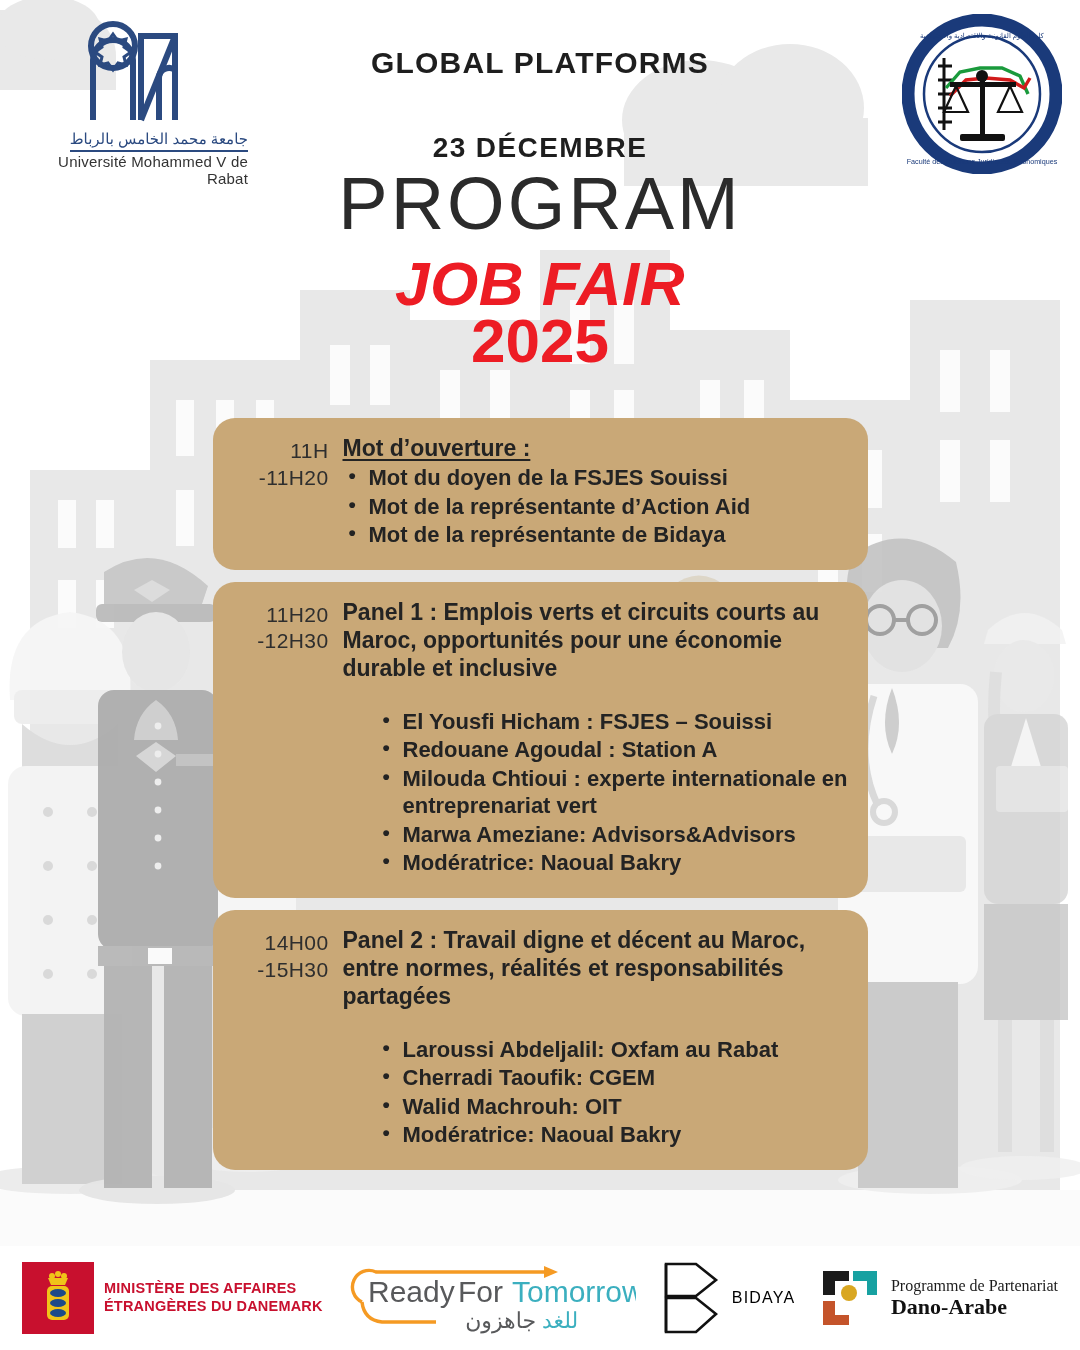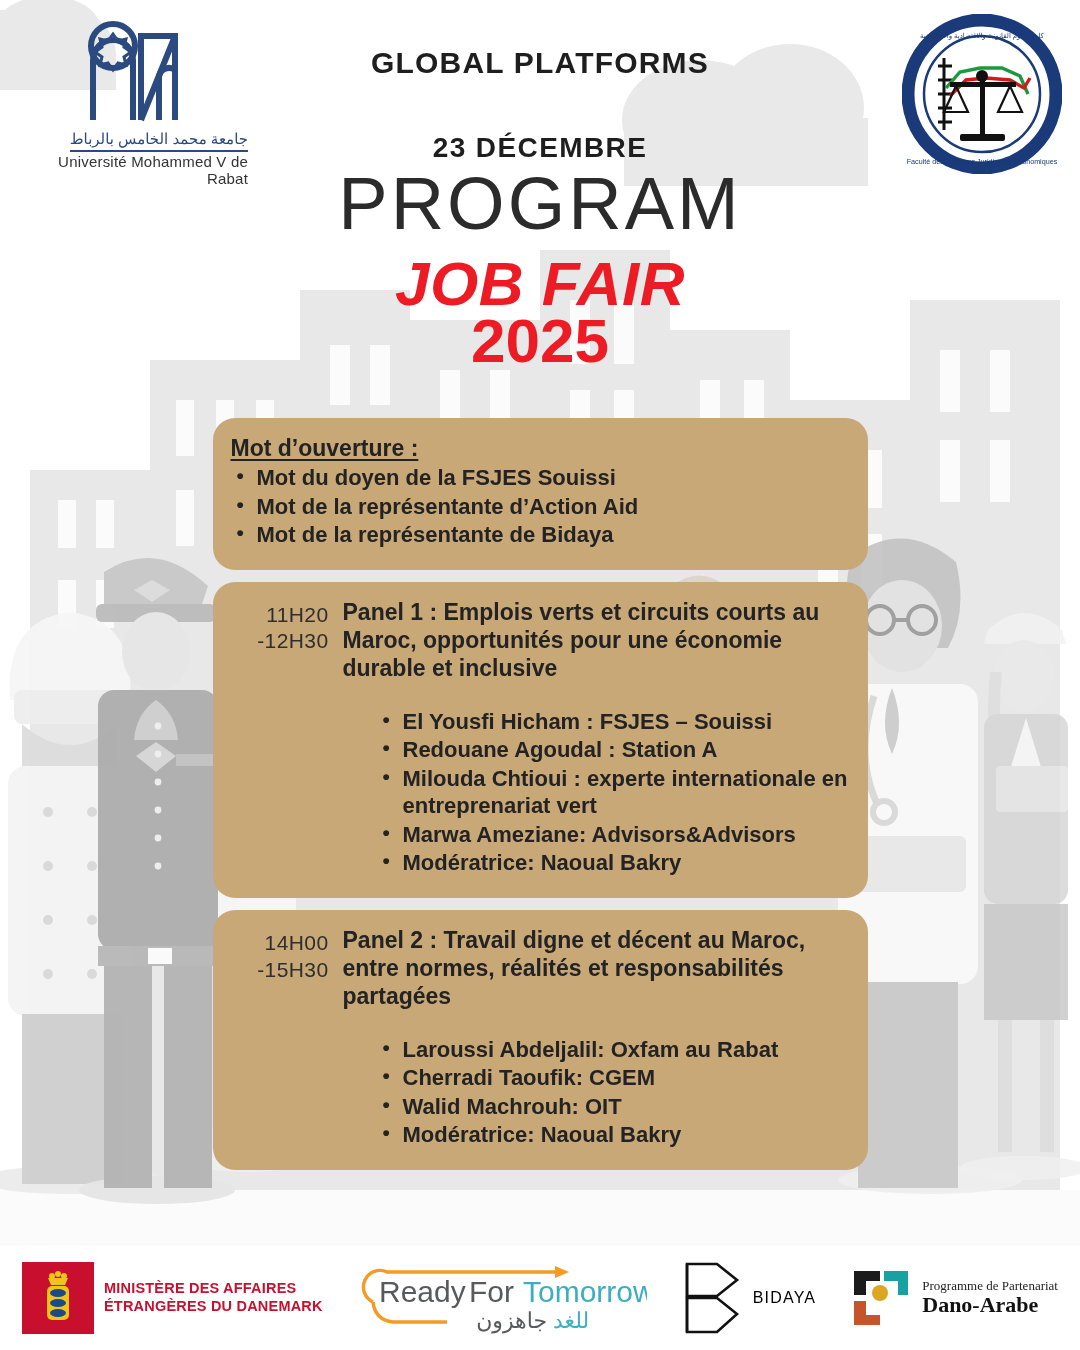--- a/index.html
+++ b/index.html
@@ -77,21 +77,21 @@
     position:absolute; left:0; bottom:0; width:1080px; height:104px;
     background:#ffffff; z-index:7;
     display:flex; align-items:center; justify-content:space-between;
     padding:0 22px;
   }
   .f-item { display:flex; align-items:center; gap:10px; }
   .dk-flag { width:72px; height:72px; background:#C8102E; position:relative; flex:0 0 72px; }
   .dk-txt { font-size:14.5px; font-weight:bold; color:#C8102E; line-height:1.22; letter-spacing:.2px; }
   .rft { display:block; }
   .bidaya-txt { font-size:16px; color:#000000; letter-spacing:1.2px; }
-  .ppda1 { font-size:13px; color:#1c1c1c; line-height:1.1; font-family:"Liberation Serif", serif; }
+  .ppda1 { font-size:16px; color:#1c1c1c; line-height:1.1; font-family:"Liberation Serif", serif; }
   .ppda2 { font-size:22px; color:#111; font-weight:bold; line-height:1.1; font-family:"Liberation Serif", serif; }
 </style>
 </head>
 <body>
 
 <svg id="bg" viewBox="0 0 1080 1350" preserveAspectRatio="none" aria-hidden="true">
   <rect x="0" y="0" width="1080" height="1350" fill="#ffffff"></rect>
 
   <g fill="#e9e9e9">
     <path d="M0 10 h70 a46 46 0 0 1 46 46 v34 h-116 z"></path>
@@ -287,20 +287,24 @@
     <div class="gp">GLOBAL PLATFORMS</div>
     <div class="date">23 DÉCEMBRE</div>
     <div class="program" style="color: rgb(43, 43, 43);">PROGRAM</div>
     <div class="jobfair" id="jf" style="color: rgb(237, 28, 36);">JOB FAIR</div>
     <div class="year" id="yr" style="color: rgb(237, 28, 36);">2025</div>
   </div>
 </div>
 
 <div class="cards" id="cards">
     <div class="card" style="background: rgb(201, 168, 119);">
+      <div class="time">
+        <div>11H</div>
+        <div>-11H20</div>
+      </div>
       <div class="body">
         <div class="heading underline">Mot d’ouverture :</div>
         <ul class="items">
           <li>Mot du doyen de la FSJES Souissi</li>
           <li>Mot de la représentante d’Action Aid</li>
           <li>Mot de la représentante de Bidaya</li>
         </ul>
       </div>
     </div>
     <div class="card" style="background: rgb(201, 168, 119);">

